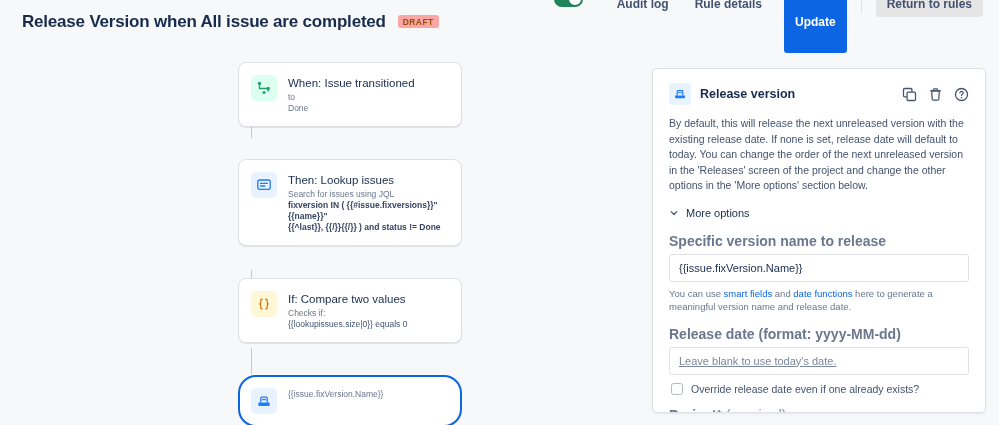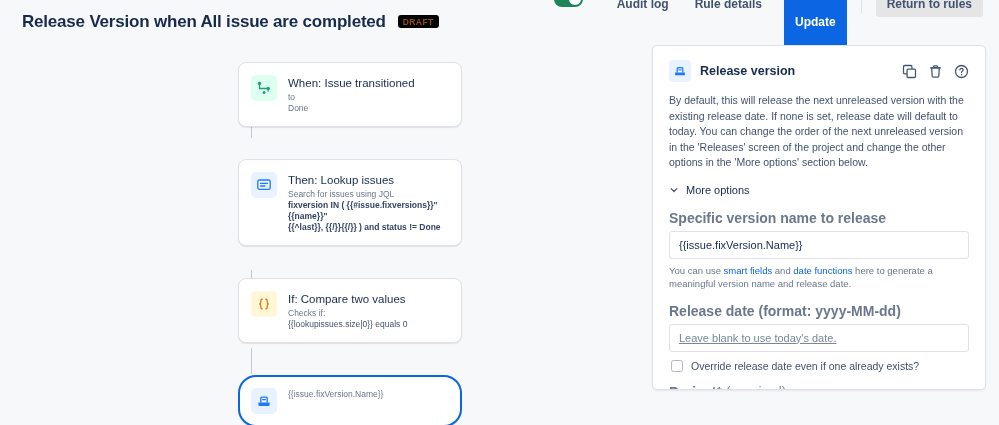--- a/index.html
+++ b/index.html
@@ -18,21 +18,21 @@
     width: 999px; height: 44px;
     display: flex; align-items: center;
     padding: 0 16px 0 22px;
   }
   .page-title {
     font-size: 17px; font-weight: 700; letter-spacing: -0.2px;
     color: #172b4d; white-space: nowrap;
   }
   .draft-badge {
     margin-left: 12px;
-    background: #000000; color: #974f0c;
+    background: #fca5a5; color: #974f0c;
     font-size: 8.5px; font-weight: 700; letter-spacing: 0.4px;
     padding: 2px 5px 1px 5px; border-radius: 3px;
     position: relative; top: -1px;
   }
   .header-right {
     margin-left: auto; display: flex; align-items: flex-start; gap: 6px;
   }
   .toggle {
     width: 29px; height: 16px; border-radius: 9px;
     background: #1f845a; position: relative; cursor: pointer;
@@ -117,21 +117,21 @@
     position: relative; width: 13px; height: 13px; flex: 0 0 13px;
   }
   .plus:before, .plus:after {
     content: ""; position: absolute; background: #42526e;
   }
   .plus:before { left: 6px; top: 0; width: 1.5px; height: 13px; }
   .plus:after  { top: 6px; left: 0; height: 1.5px; width: 13px; }
 
   
   .panel {
-    position: absolute; top: 45px; left: 652px;
+    position: absolute; top: 68px; left: 652px;
     width: 334px; height: 345px;
     background: #fff; border: 1px solid #dfe1e6; border-radius: 5px;
     box-shadow: 0 1px 2px rgba(9,30,66,0.08);
     padding: 14px 16px 0 16px;
     overflow: hidden;
   }
   .panel-head { display: flex; align-items: center; margin-bottom: 11px; }
   .panel-icon {
     width: 22px; height: 22px; border-radius: 4px; background: #e9f2ff;
     display: flex; align-items: center; justify-content: center;

